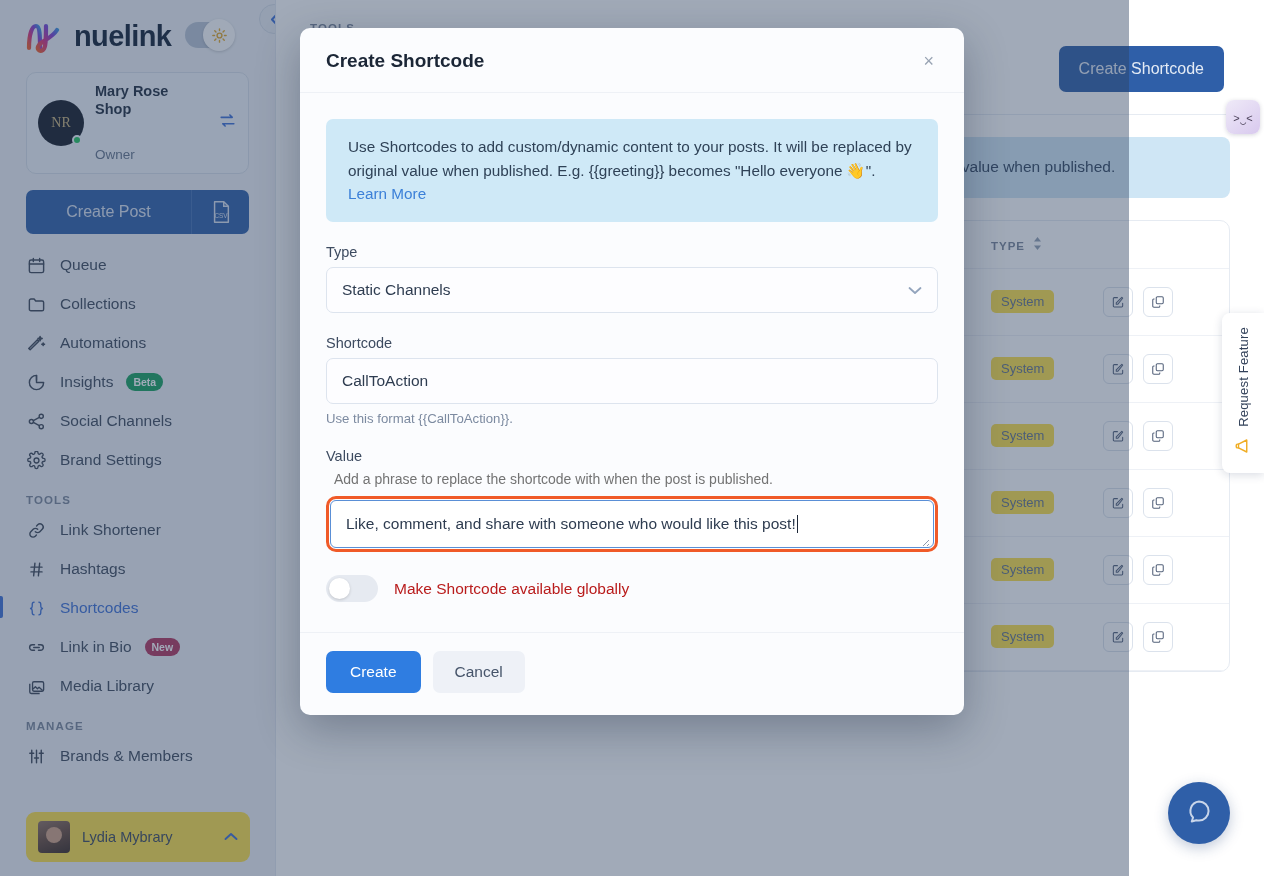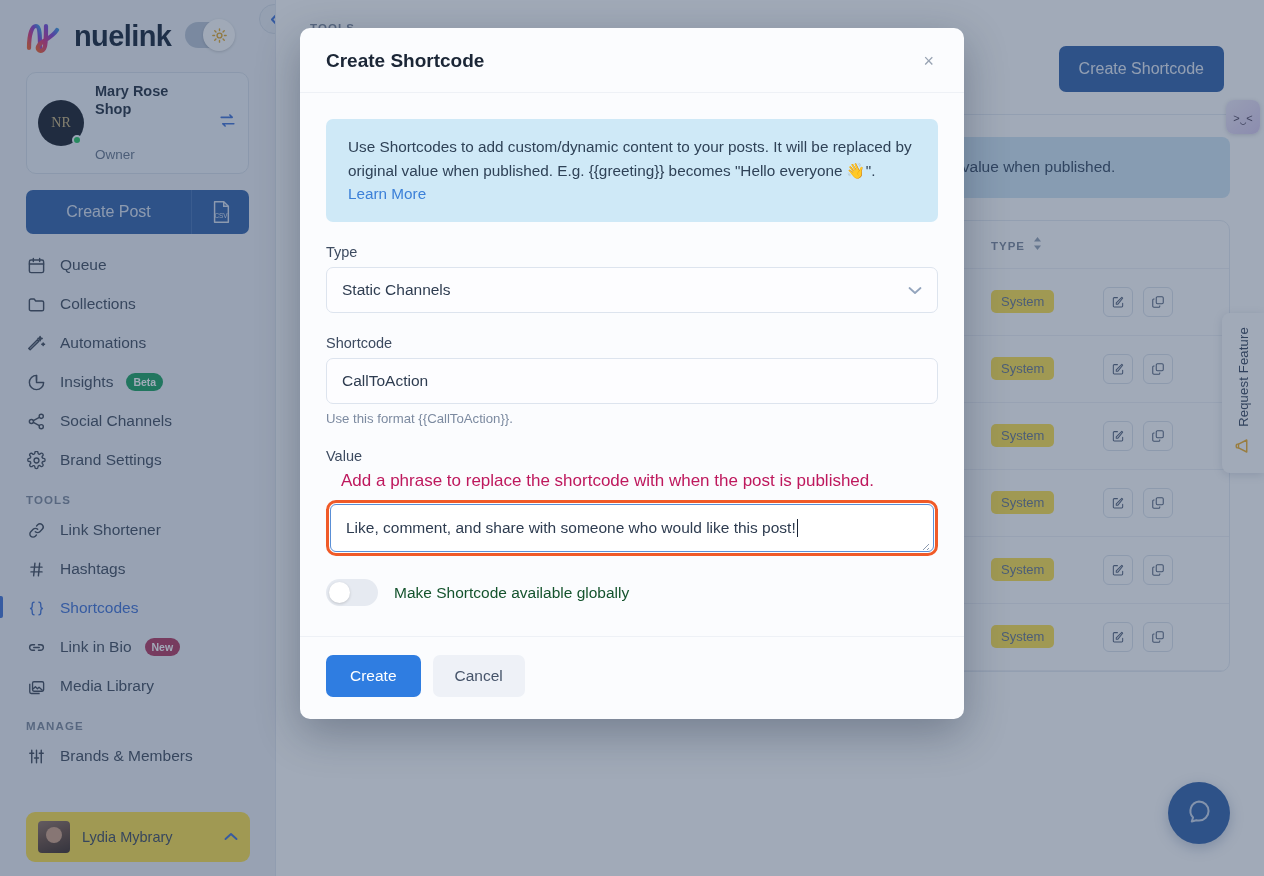--- a/index.html
+++ b/index.html
@@ -2,21 +2,21 @@
 <html><head>
 <meta charset="utf-8">
 <style>
   * { box-sizing: border-box; margin: 0; padding: 0; }
   html, body {
     width: 1264px; height: 876px;
     overflow: hidden;
     font-family: "Liberation Sans", sans-serif;
     background: #f8fafc;
   }
-  #root { position: relative; width: 1264px; height: 876px; }
+  #root { position: relative; width: 1129px; height: 876px; }
 
   
   .sidebar {
     position: absolute; left: 0; top: 0;
     width: 276px; height: 876px;
     background: #eef1f6;
     border-right: 1px solid #e2e8f0;
     overflow: hidden;
   }
   .brand-row {
@@ -244,21 +244,21 @@
     padding: 16px 22px; font-size: 15.3px; color: #2f4257; line-height: 1.55;
   }
   .mb-banner a { color: #3c80d8; text-decoration: none; cursor: pointer; }
   .field-label {
     font-size: 14.5px; color: #3d4b60; margin: 22px 0 7px 0;
   }
   .field-hint {
     font-size: 13.2px; color: #7c8aa0; margin-top: 7px;
   }
   .field-sub {
-    font-size: 17px; color: #be185d; margin: 1px 0 9px 15px;
+    font-size: 14px; color: #737373; margin: 1px 0 9px 8px;
   }
   .select-box, .text-box {
     width: 100%; height: 46px; border: 1px solid #dde4ee;
     border-radius: 7px; background: #fdfdff;
     display: flex; align-items: center;
     padding: 0 15px; font-size: 15.5px; color: #2e3c50;
     cursor: pointer;
   }
   .select-box .chev { margin-left: auto; color: #93a4bd; font-size: 13px; }
   .textarea-wrap {
@@ -284,21 +284,21 @@
   .switch {
     width: 52px; height: 27px; border-radius: 14px;
     background: #e6eaf1; position: relative; cursor: pointer;
     flex: 0 0 auto;
   }
   .switch .knob {
     position: absolute; left: 3px; top: 3px;
     width: 21px; height: 21px; border-radius: 50%; background: #fff;
     box-shadow: 0 1px 3px rgba(0,0,0,.17);
   }
-  .toggle-label { font-size: 15.5px; color: #14532d; }
+  .toggle-label { font-size: 15.5px; color: #b91c1c; }
   .modal-foot {
     border-top: 1px solid #eef1f6;
     padding: 18px 26px 22px 26px; display: flex; gap: 12px;
   }
   .btn-create {
     background: #2f7de1; color: #fff; border: none;
     font-size: 15.5px; padding: 12px 24px; border-radius: 7px; cursor: pointer;
     font-family: "Liberation Sans", sans-serif;
   }
   .btn-cancel {

